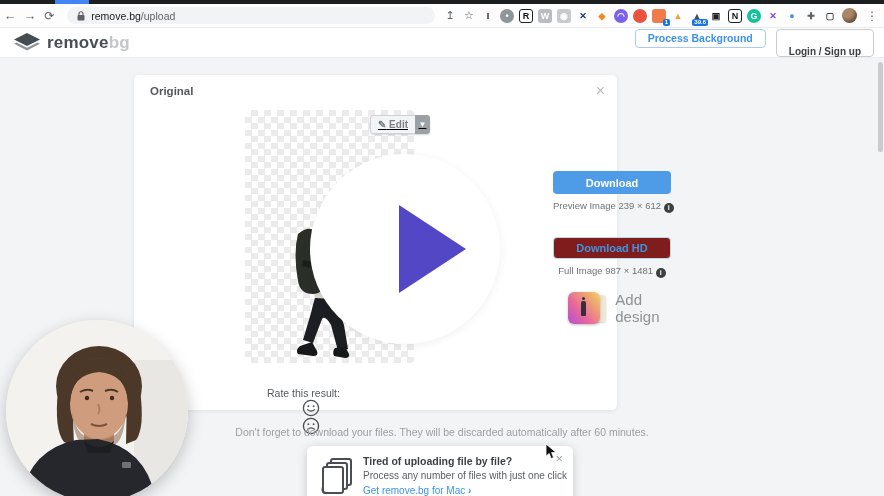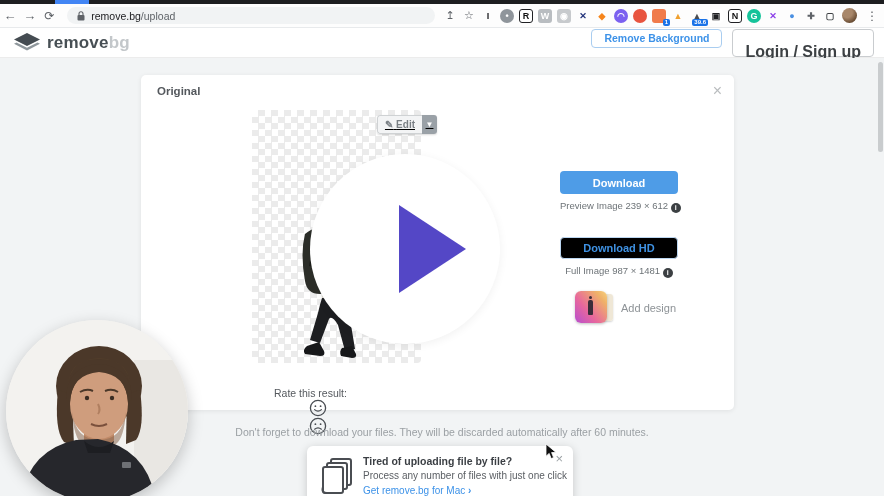--- a/index.html
+++ b/index.html
@@ -39,60 +39,60 @@
                  border-bottom:1px solid #ececec; display:flex; align-items:center; }
   .logo { display:flex; align-items:center; margin-left:14px; }
   .logo-word { font-size:17px; font-weight:bold; letter-spacing:.2px; margin-left:7px; color:#474f54; }
   .logo-word .bg { color:#c3c7ca; font-weight:bold; }
   .site-nav { display:flex; gap:30px; margin-left:55px; }
   .nav-link { font-size:11px; font-weight:bold; color:#4a5056; cursor:pointer; }
   .header-actions { margin-left:auto; display:flex; gap:10px; margin-right:10px; }
   .btn-outline-blue { height:19px; padding:0 12px; border:1px solid #a9cdf0; border-radius:4px;
                       background:#fff; color:#3d92e8; font-size:10.5px; font-weight:bold; line-height:17px; }
   .btn-outline-gray { height:19px; padding:13px 12px; border:1px solid #c9cccf; border-radius:4px;
-                      background:#fff; color:#3c4043; font-size:16px; font-weight:bold; line-height:17px; }
+                      background:#fff; color:#3c4043; font-size:10px; font-weight:bold; line-height:17px; }
 
   
   .main { position:absolute; left:0; top:58px; width:884px; height:438px; background:#f2f4f5; }
-  .result-card { position:absolute; left:141px; top:17px; width:593px; height:335px; background:#fff;
+  .result-card { position:absolute; left:134px; top:17px; width:483px; height:335px; background:#fff;
                  border-radius:5px; box-shadow:0 1px 5px rgba(0,0,0,.08); }
   .tabs { position:absolute; left:16px; top:10px; display:flex; gap:22px; }
   .tab { font-size:11.5px; font-weight:bold; color:#54585d; padding-bottom:6px; cursor:pointer; }
   .tab.active { color:#3d8fe3; border-bottom:2px solid #4aa0e8; }
   .card-close { position:absolute; right:12px; top:8px; color:#b9bcbe; font-size:16px; line-height:16px; cursor:pointer; }
 
   .preview-box { position:absolute; left:111px; top:35px; width:169px; height:253px; border-radius:4px;
                  background:repeating-conic-gradient(#ebebeb 0% 25%, #ffffff 0% 50%) 0 0 / 13px 13px; }
   .edit-btn { position:absolute; right:-16px; top:5px; height:19px; display:flex; box-shadow:0 1px 2px rgba(0,0,0,.15);
               border-radius:3px; overflow:hidden;text-decoration:underline; }
   .edit-main { background:#f3f4f5; border:1px solid #cfd2d4; border-right:none; border-radius:3px 0 0 3px;
                color:#797f84; font-size:10px; font-weight:bold; padding:0 7px; line-height:17px; }
   .edit-caret { width:15px; background:#9aa1a7; color:#fff; font-size:8px; text-align:center; line-height:19px; }
 
   .dl-col { position:absolute; left:419px; top:96px; width:118px; text-align:center; }
   .btn-download { display:block; width:118px; height:23px; background:#4e9ce7; border:none; border-radius:4px;
                   color:#fff; font-size:11px; font-weight:bold; cursor:pointer; }
-  .btn-download-hd { display:block; width:118px; height:22px; background:#000000; border:1px solid #bcd7f2; border-radius:4px;
+  .btn-download-hd { display:block; width:118px; height:22px; background:#7f1d1d; border:1px solid #bcd7f2; border-radius:4px;
                      color:#3f92e3; font-size:11px; font-weight:bold; cursor:pointer; margin-top:24px; }
   .dl-caption { margin-top:6px; font-size:9.5px; color:#6d7377; white-space:nowrap; }
   .info-i { display:inline-block; width:10px; height:10px; border-radius:50%; background:#3c4043; color:#fff;
             font-size:7px; font-weight:bold; line-height:10px; text-align:center; font-style:normal; vertical-align:-1px; }
 
   .add-design { position:absolute; left:434px; top:216px; display:flex; align-items:center; cursor:pointer; }
   .design-stack { position:relative; width:46px; height:33px; }
   .design-back { position:absolute; left:16px; top:3px; width:22px; height:27px; border-radius:3px;
                  background:linear-gradient(90deg,#e8c277 0 25%, #ece4d2 25% 45%, #d9b26a 45% 60%, #efe7d6 60%); box-shadow:0 1px 2px rgba(0,0,0,.18); }
   .design-thumb { position:absolute; left:0; top:0; width:32px; height:32px; border-radius:6px;
                   background:linear-gradient(50deg,#b74ecf 0%, #e7679d 38%, #efb169 80%, #f6d27e 100%);
                   box-shadow:0 1px 3px rgba(0,0,0,.25); }
   .design-person { position:absolute; left:13px; top:9px; width:5px; height:15px; background:#3a2d3a;
                    border-radius:2px 2px 1px 1px; }
   .design-person:before { content:""; position:absolute; left:1px; top:-4px; width:3px; height:3px;
                           border-radius:50%; background:#3a2d3a; }
-  .add-design-label { font-size:11px; color:#8d9296;text-align:right; }
+  .add-design-label { margin-left:13px; font-size:15px; color:#8d9296; }
 
   .rate-row { position:absolute; left:133px; top:312px; display:flex; align-items:center;flex-direction:column; }
   .rate-label { font-size:10.5px; color:#55595e; margin-right:9px; }
   .face { margin-left:6px; cursor:pointer; display:block; }
 
   .note-text { position:absolute; left:0; top:368px; width:884px; text-align:center;
                font-size:10.5px; color:#9ba0a4; }
 
   
   .play-circle { position:absolute; left:310px; top:96px; width:190px; height:190px; border-radius:50%;
@@ -246,21 +246,21 @@
 
   <div class="site-header">
     <div class="logo">
       <svg width="26" height="19" viewBox="0 0 26 19">
         <polygon points="13,0 26,6.5 13,13 0,6.5" fill="#454c52"></polygon>
         <path d="M2.5 9.5 L13 14.8 L23.5 9.5 L26 10.8 L13 17.5 L0 10.8 Z" fill="#8f979c"></path>
       </svg>
       <span class="logo-word"><span>remove</span><span class="bg">bg</span></span>
     </div>
     <div class="header-actions">
-      <button class="btn-outline-blue">Remove Background</button>
+      <button class="btn-outline-blue">Process Background</button>
       <button class="btn-outline-gray">Login / Sign up</button>
     </div>
   </div>
 
   <div class="main">
 
     <div class="result-card">
       <div class="tabs">
 
           <span class="tab">Original</span>

